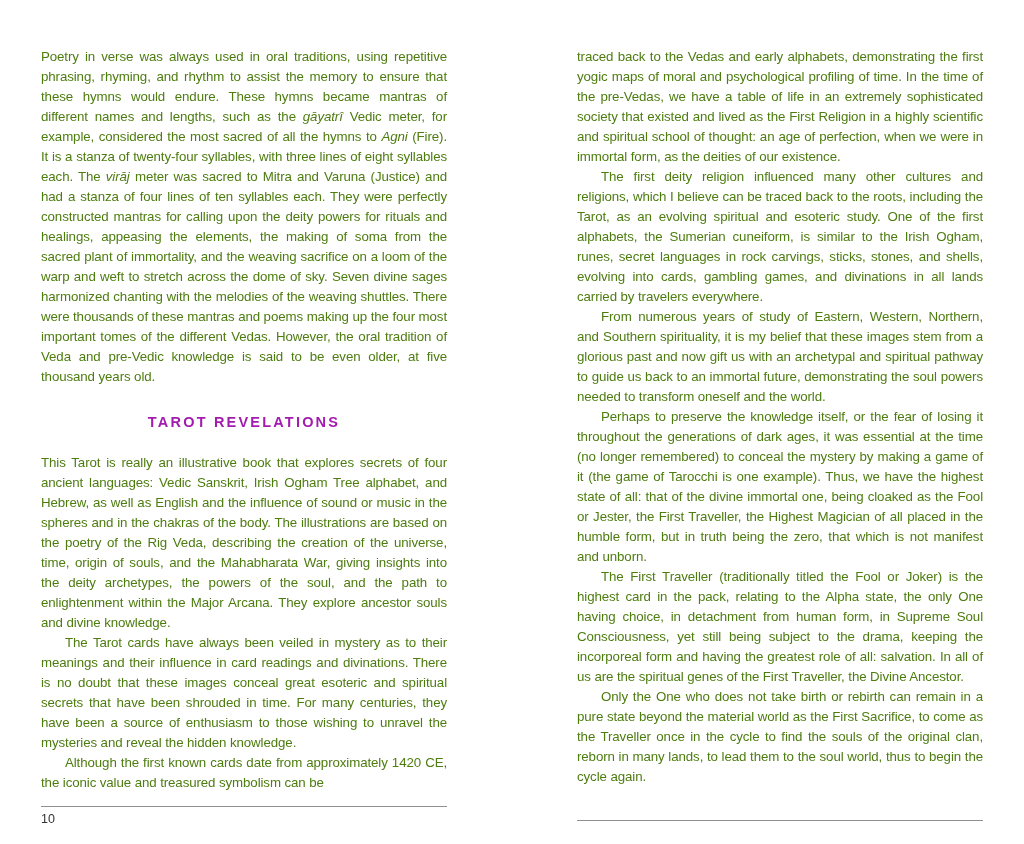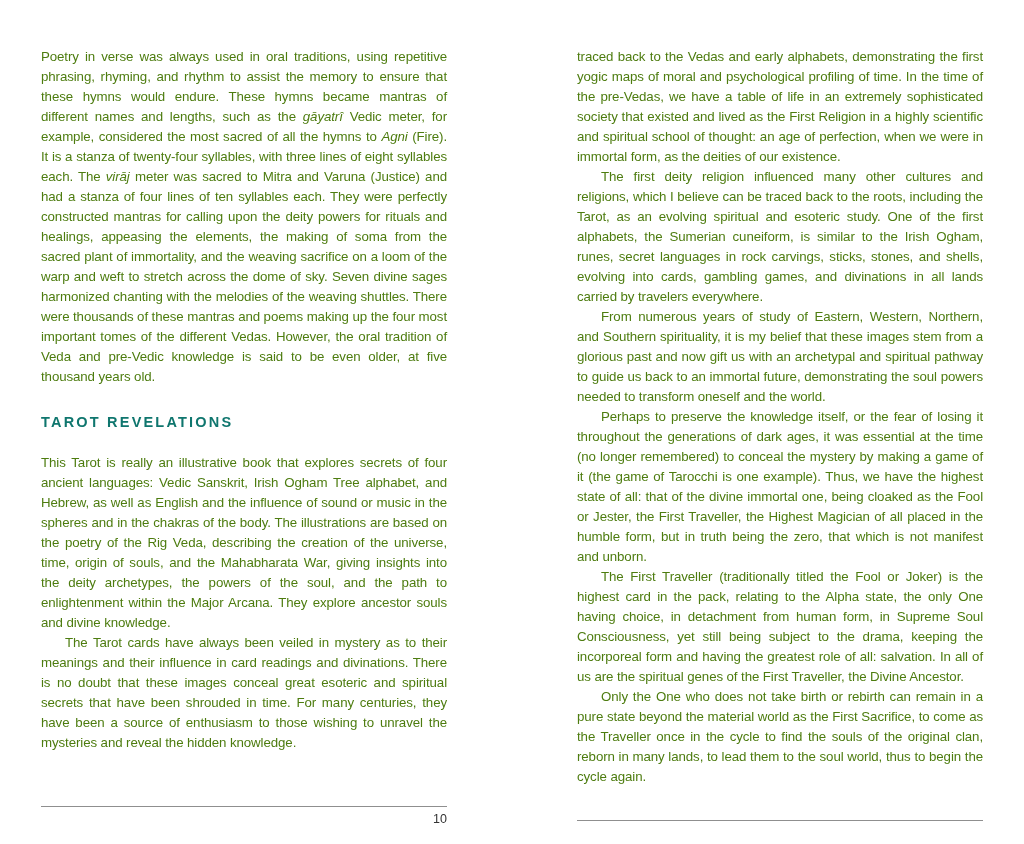--- a/index.html
+++ b/index.html
@@ -38,50 +38,52 @@
     letter-spacing: -0.1px;
     color: #4d7c0f;
   }
   .para.indent { text-indent: 24px; }
   .para i { font-style: italic; }
   .heading {
     margin: 27px 0 23px 0;
     font-size: 14.5px;
     font-weight: 700;
     letter-spacing: 2.2px;
-    color: #0f766e;
+    text-align: center;
+    color: #a21caf;
   }
   .page-footer {
     position: absolute;
     bottom: 18px;
     left: 0;
     right: 0;
   }
   .footer-rule {
     border: 0;
     border-top: 1px solid #8f8f8f;
     margin: 0 0 5px 0;
   }
   .page-number {
-    text-align: right;
+    text-align: left;
     font-size: 12.5px;
     color: #333333;
   }
 </style>
 </head>
 <body>
 
 <div class="spread">
 
   <div class="page page-left">
     <div class="page-content">
         <p class="para"><span>Poetry in verse was always used in oral traditions, using repetitive phrasing, rhyming, and rhythm to assist the memory to ensure that these hymns would endure. These hymns became mantras of different names and lengths, such as the </span><i>gāyatrî</i><span> Vedic meter, for example, considered the most sacred of all the hymns to </span><i>Agni</i><span> (Fire). It is a stanza of twenty-four syllables, with three lines of eight syllables each. The </span><i>virāj</i><span> meter was sacred to Mitra and Varuna (Justice) and had a stanza of four lines of ten syllables each. They were perfectly constructed mantras for calling upon the deity powers for rituals and healings, appeasing the elements, the making of soma from the sacred plant of immortality, and the weaving sacrifice on a loom of the warp and weft to stretch across the dome of sky. Seven divine sages harmonized chanting with the melodies of the weaving shuttles. There were thousands of these mantras and poems making up the four most important tomes of the different Vedas. However, the oral tradition of Veda and pre-Vedic knowledge is said to be even older, at five thousand years old.</span></p>
         <h2 class="heading"><span>TAROT REVELATIONS</span></h2>
         <p class="para"><span>This Tarot is really an illustrative book that explores secrets of four ancient languages: Vedic Sanskrit, Irish Ogham Tree alphabet, and Hebrew, as well as English and the influence of sound or music in the spheres and in the chakras of the body. The illustrations are based on the poetry of the Rig Veda, describing the creation of the universe, time, origin of souls, and the Mahabharata War, giving insights into the deity archetypes, the powers of the soul, and the path to enlightenment within the Major Arcana. They explore ancestor souls and divine knowledge.</span></p>
         <p class="para indent"><span>The Tarot cards have always been veiled in mystery as to their meanings and their influence in card readings and divinations. There is no doubt that these images conceal great esoteric and spiritual secrets that have been shrouded in time. For many centuries, they have been a source of enthusiasm to those wishing to unravel the mysteries and reveal the hidden knowledge.</span></p>
+        <p class="para indent"><span>Although the first known cards date from approximately 1420 CE, the iconic value and treasured symbolism can be</span></p>
       </div>
     <div class="page-footer">
       <hr class="footer-rule">
       <div class="page-number">10</div>
     </div>
   </div>
 
   <div class="page page-right">
     <div class="page-content">
         <p class="para"><span>traced back to the Vedas and early alphabets, demonstrating the first yogic maps of moral and psychological profiling of time. In the time of the pre-Vedas, we have a table of life in an extremely sophisticated society that existed and lived as the First Religion in a highly scientific and spiritual school of thought: an age of perfection, when we were in immortal form, as the deities of our existence.</span></p>

